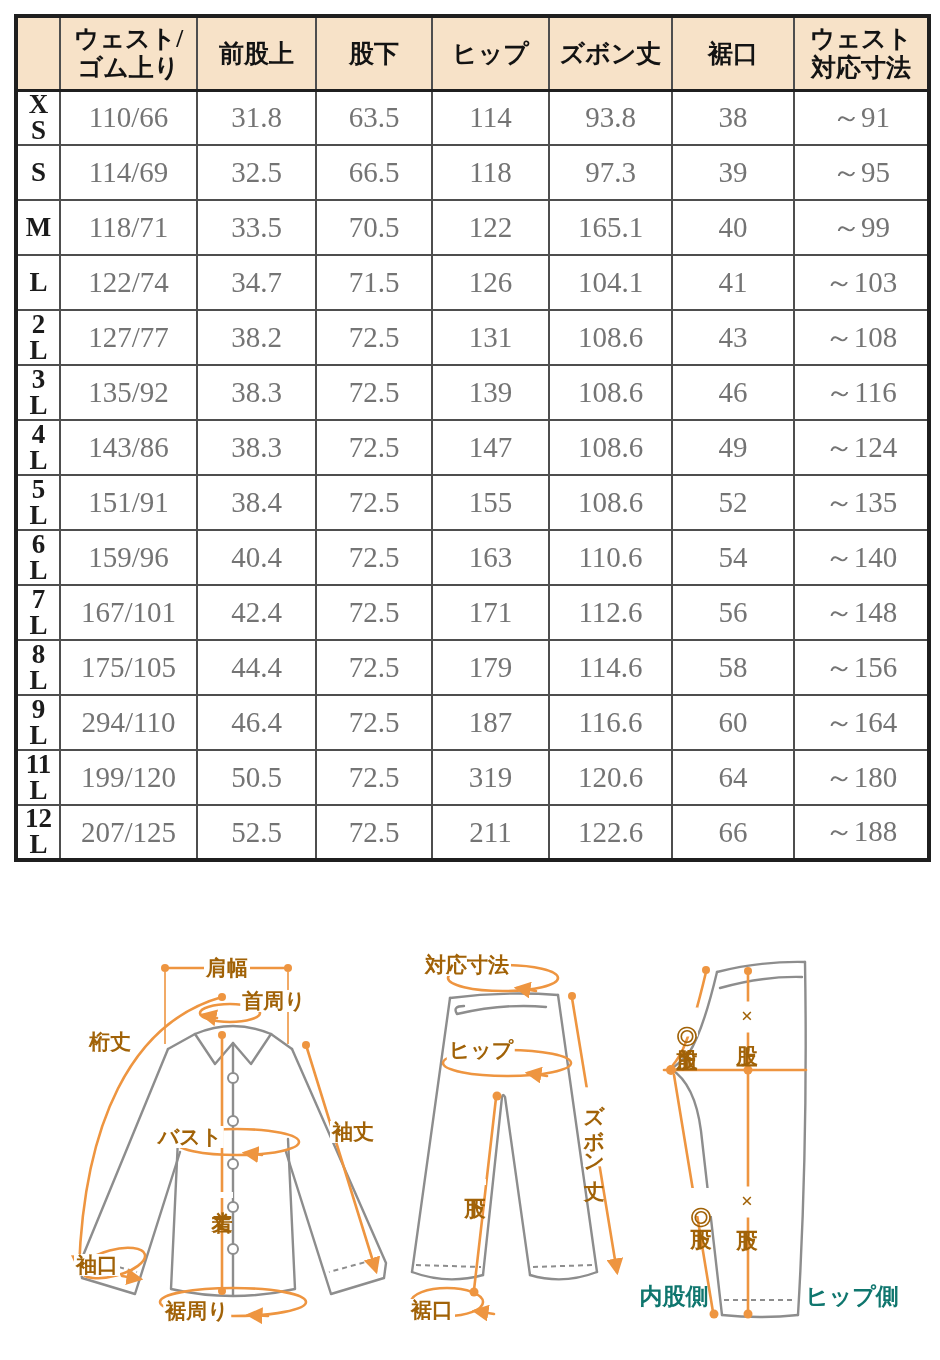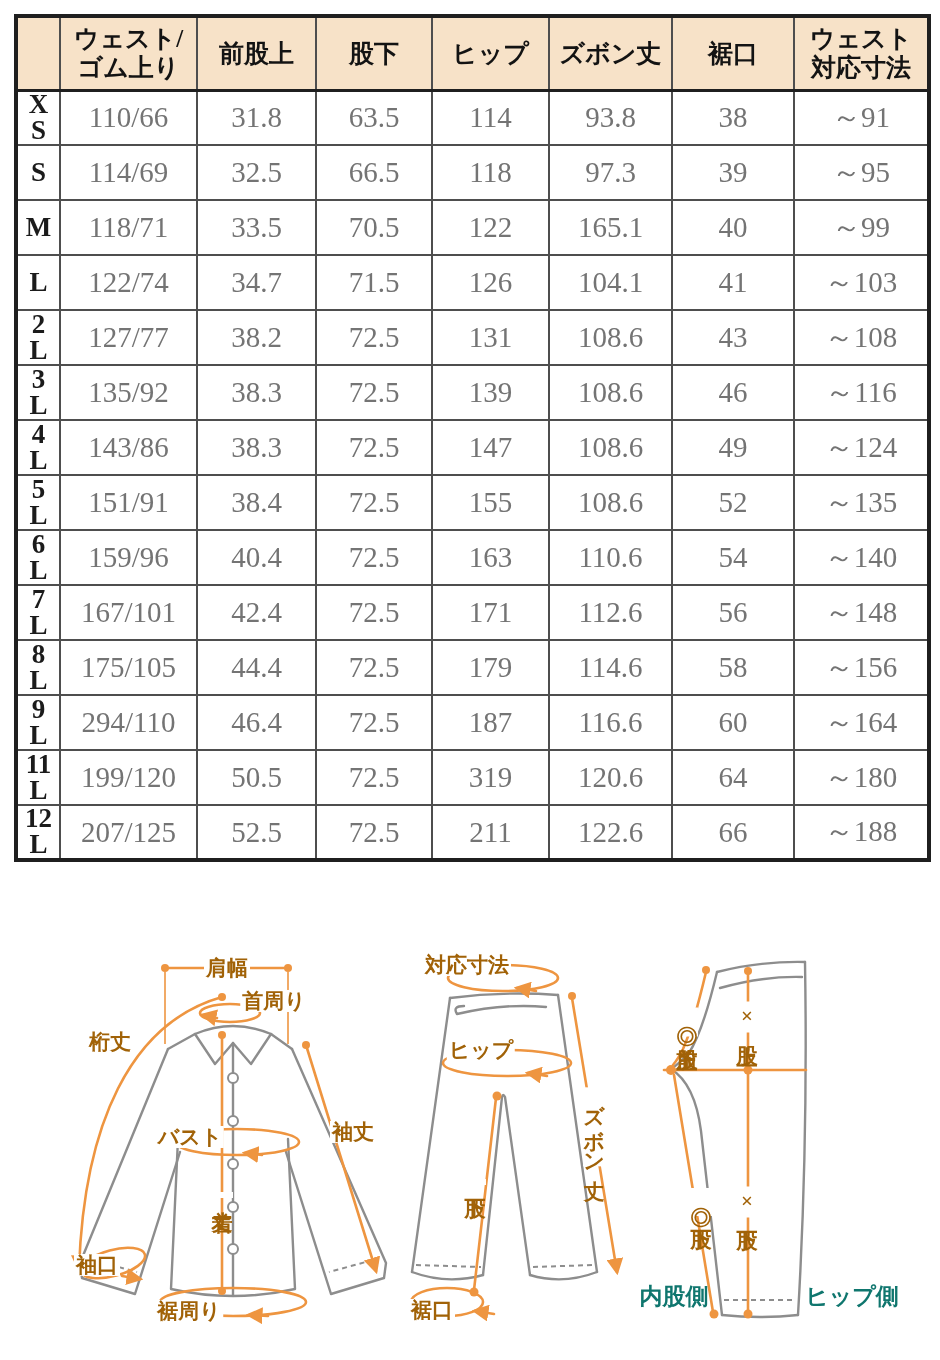--- a/index.html
+++ b/index.html
@@ -344,21 +344,21 @@
       </g>
     </svg>
 
     <div class="dlabel" style="left:227px; top:23px;">肩幅</div>
     <div class="dlabel" style="left:274px; top:56px;">首周り</div>
     <div class="dlabel" style="left:110px; top:97px;">桁丈</div>
     <div class="dlabel" style="left:353px; top:187px;">袖丈</div>
     <div class="dlabel" style="left:190px; top:192px;">バスト</div>
     <div class="dlabel vert" style="left:222px; top:250px;">着丈</div>
     <div class="dlabel" style="left:97px;  top:320px;">袖口</div>
-    <div class="dlabel" style="left:189px; top:366px;">裾周り</div>
+    <div class="dlabel" style="left:197px; top:366px;">裾周り</div>
 
     <div class="dlabel" style="left:467px; top:20px;">対応寸法</div>
     <div class="dlabel" style="left:481px; top:105px;">ヒップ</div>
     <div class="dlabel vert" style="left:594px; top:182px;">ズボン丈</div>
     <div class="dlabel vert" style="left:475px; top:237px;">股下</div>
     <div class="dlabel" style="left:432px; top:365px;">裾口</div>
 
     <div class="dlabel vert" style="left:687px; top:77px;">◎前股上</div>
     <div class="dlabel vert" style="left:747px; top:72px;">×股上</div>
     <div class="dlabel vert" style="left:701px; top:257px;">◎股下</div>

